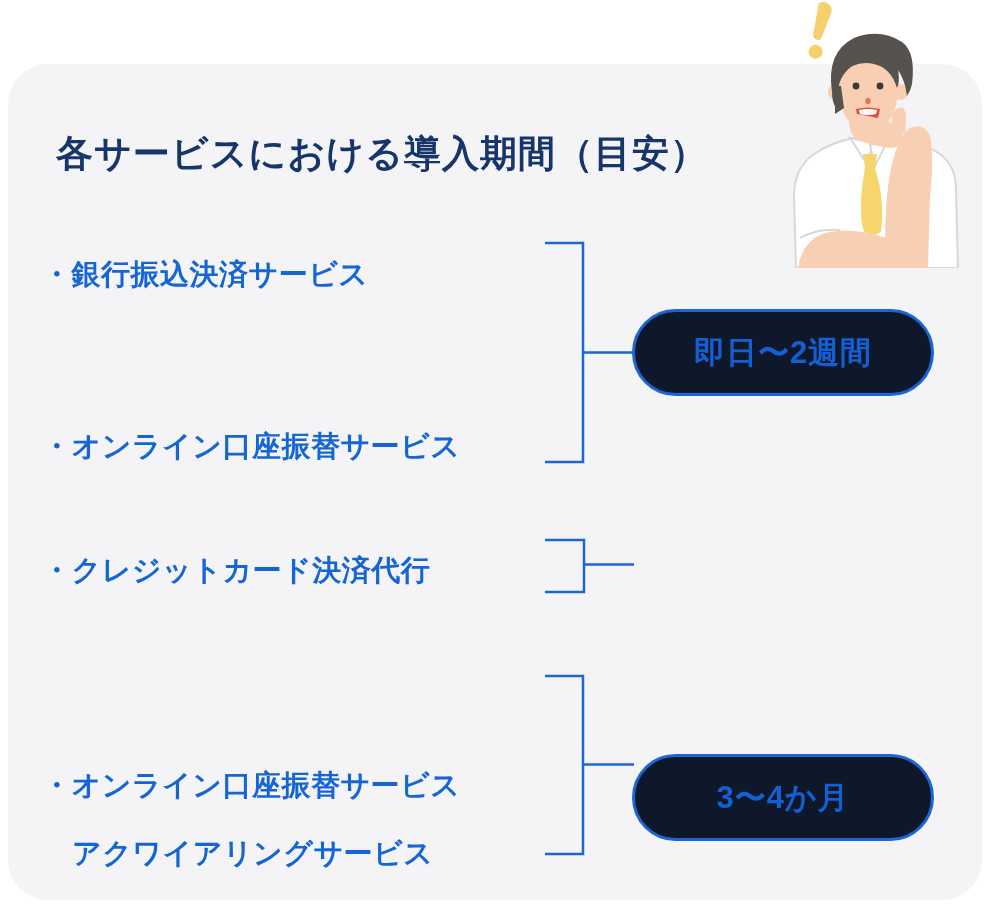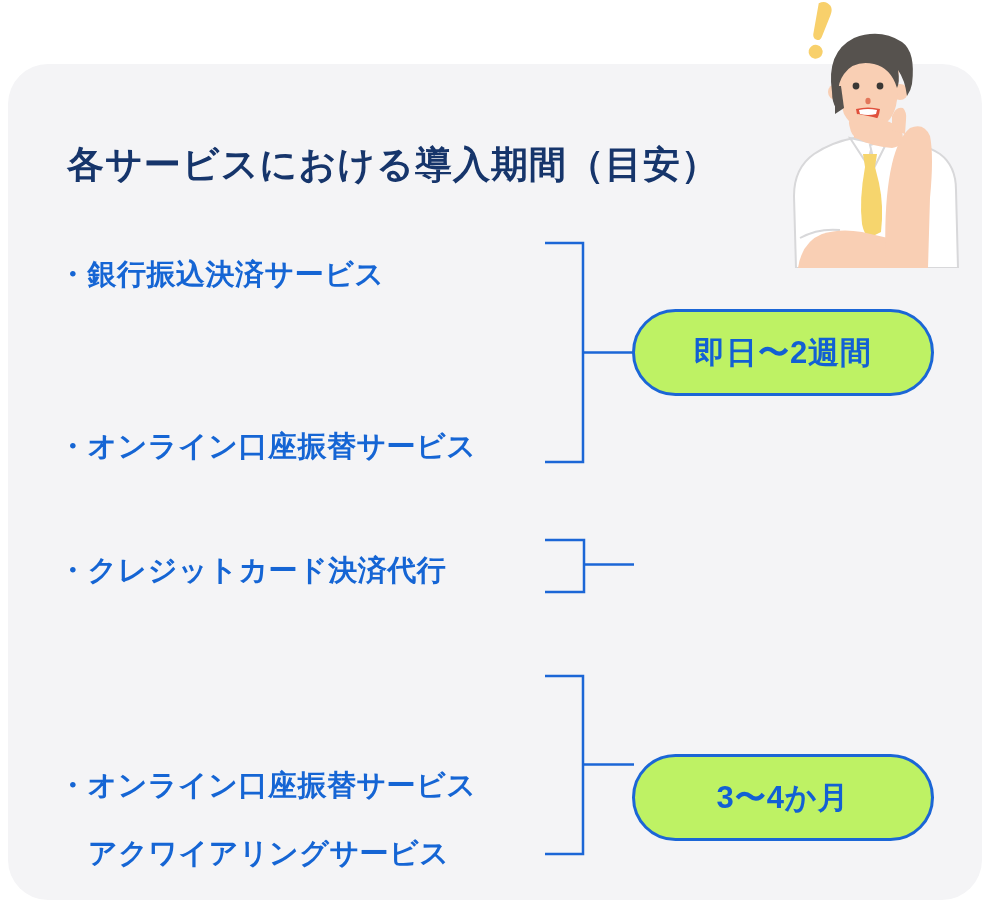--- a/index.html
+++ b/index.html
@@ -11,51 +11,51 @@
     font-family:"Liberation Sans","DejaVu Sans",sans-serif;
   }
   .card{
     position:absolute;left:8px;top:64px;
     width:974px;height:836px;
     background:#f4f4f6;
     border-radius:40px;
   }
   .title{
     position:absolute;left:52px;top:128px;
-    margin:15px;
+    margin:4px;
     font-size:37px;line-height:44px;
     font-weight:bold;
     color:#16356b;
     letter-spacing:1px;
   }
   .lines{
     position:absolute;left:0;top:0;
     width:990px;height:908px;
     pointer-events:none;
   }
   .service-item{
-    position:absolute;left:58px;
+    position:absolute;left:42px;
     font-size:29px;line-height:34px;
     font-weight:bold;
     color:#1565d4;
     letter-spacing:0.5px;
     white-space:nowrap;
   }
   .service-item.two-line{line-height:45px;}
   .service-item .note{
     font-size:21px;
     font-weight:bold;
     margin-left:6px;
   }
   .service-item .line2{display:block;padding-left:30px;margin-top:23px;}
   .pill{
     position:absolute;left:632px;
     width:302px;height:87px;
     box-sizing:border-box;
-    background:#bef264;
+    background:#0f172a;
     border:3px solid #1b66d6;
     border-radius:44px;
     display:flex;align-items:center;justify-content:center;
   }
   .pill span{
     font-size:31px;font-weight:bold;
     color:#1260d4;
     letter-spacing:1px;
     white-space:nowrap;
   }

